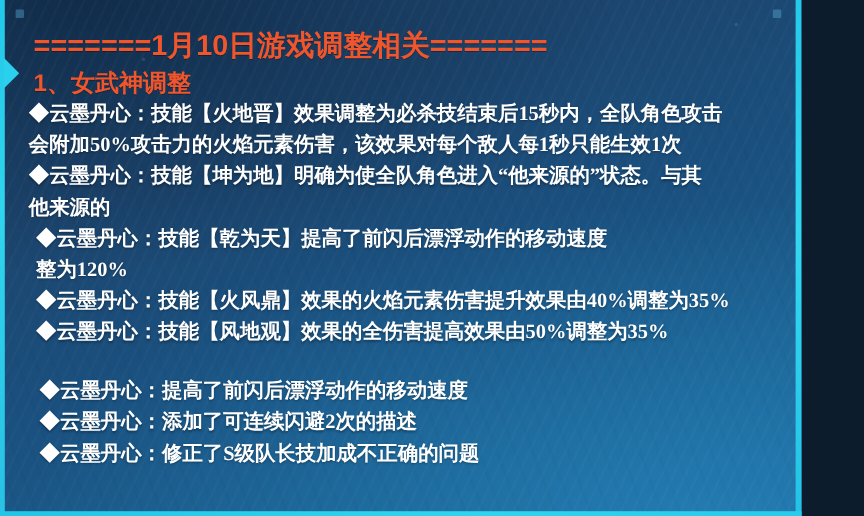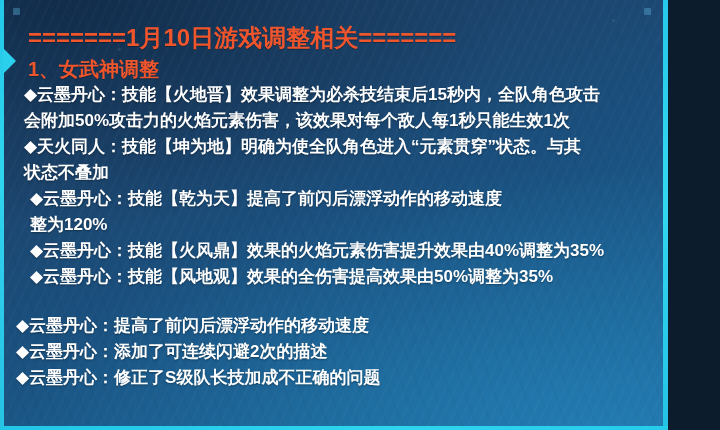--- a/index.html
+++ b/index.html
@@ -111,24 +111,25 @@
     top: 82px;
     width: 720px;
   }
   .line {
     color: #ffffff;
     font-size: 17px;
     font-weight: bold;
     line-height: 26px;
     white-space: nowrap;
     text-shadow: 0 1px 2px rgba(0,0,0,0.35);
+    font-family: Liberation Serif, serif;
   }
   .line.i0 { padding-left: 24px; }
   .line.i1 { padding-left: 30px; }
-  .line.i2 { padding-left: 16px; }
+  .line.i2 { padding-left: 33px; }
   .gap { height: 23px; }
 </style>
 </head>
 <body>
 
 <div id="screen">
 
   <div class="speck" style="left:118px; top:48px; width:3px; height:3px;"></div>
   <div class="speck" style="left:345px; top:118px; width:2px; height:2px;"></div>
   <div class="speck" style="left:612px; top:19px; width:3px; height:3px;"></div>
@@ -144,22 +145,22 @@
   <div class="arrow-left"></div>
 
   <div class="content">
     <div class="title">=======1月10日游戏调整相关=======</div>
 
     <div class="section-heading">1、女武神调整</div>
 
     <div class="lines" id="lines-host">
         <div class="line i0">◆云墨丹心：技能【火地晋】效果调整为必杀技结束后15秒内，全队角色攻击</div>
         <div class="line i0">会附加50%攻击力的火焰元素伤害，该效果对每个敌人每1秒只能生效1次</div>
-        <div class="line i0">◆天火同人：技能【坤为地】明确为使全队角色进入“元素贯穿”状态。与其</div>
-        <div class="line i0">状态不叠加</div>
+        <div class="line i0">◆云墨丹心：技能【坤为地】明确为使全队角色进入“他来源的”状态。与其</div>
+        <div class="line i0">他来源的</div>
         <div class="line i1">◆云墨丹心：技能【乾为天】提高了前闪后漂浮动作的移动速度</div>
         <div class="line i1">整为120%</div>
         <div class="line i1">◆云墨丹心：技能【火风鼎】效果的火焰元素伤害提升效果由40%调整为35%</div>
         <div class="line i1">◆云墨丹心：技能【风地观】效果的全伤害提高效果由50%调整为35%</div>
         <div class="gap"></div>
         <div class="line i2">◆云墨丹心：提高了前闪后漂浮动作的移动速度</div>
         <div class="line i2">◆云墨丹心：添加了可连续闪避2次的描述</div>
         <div class="line i2">◆云墨丹心：修正了S级队长技加成不正确的问题</div>
       </div>
   </div>

